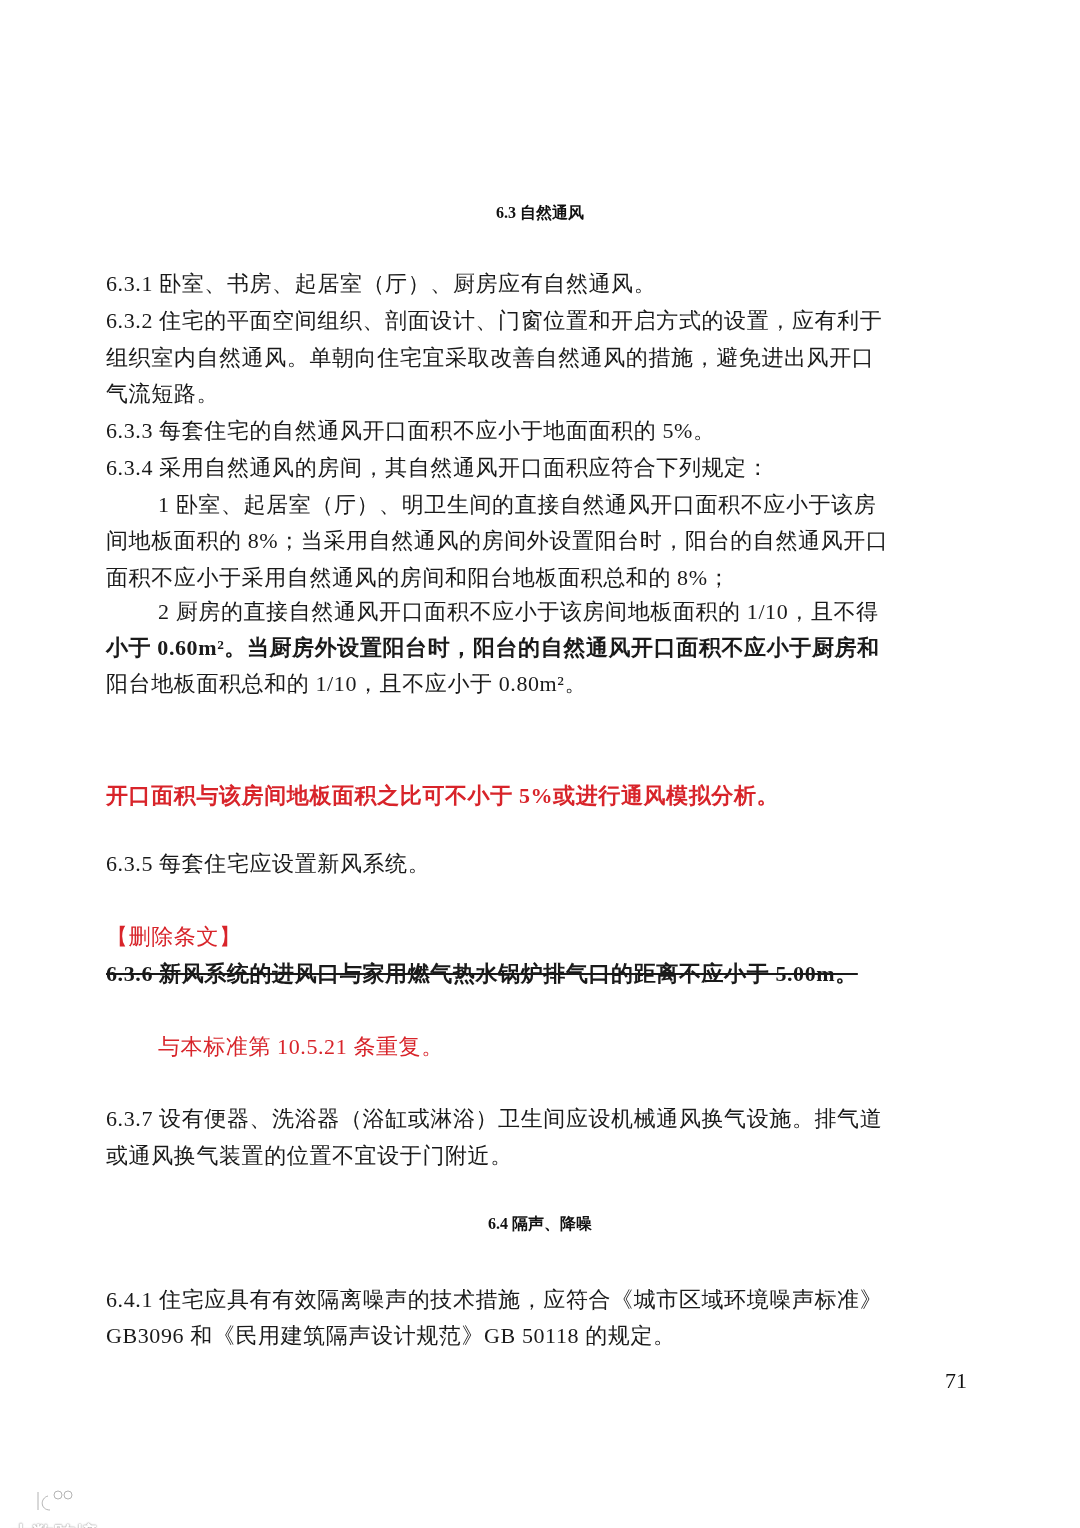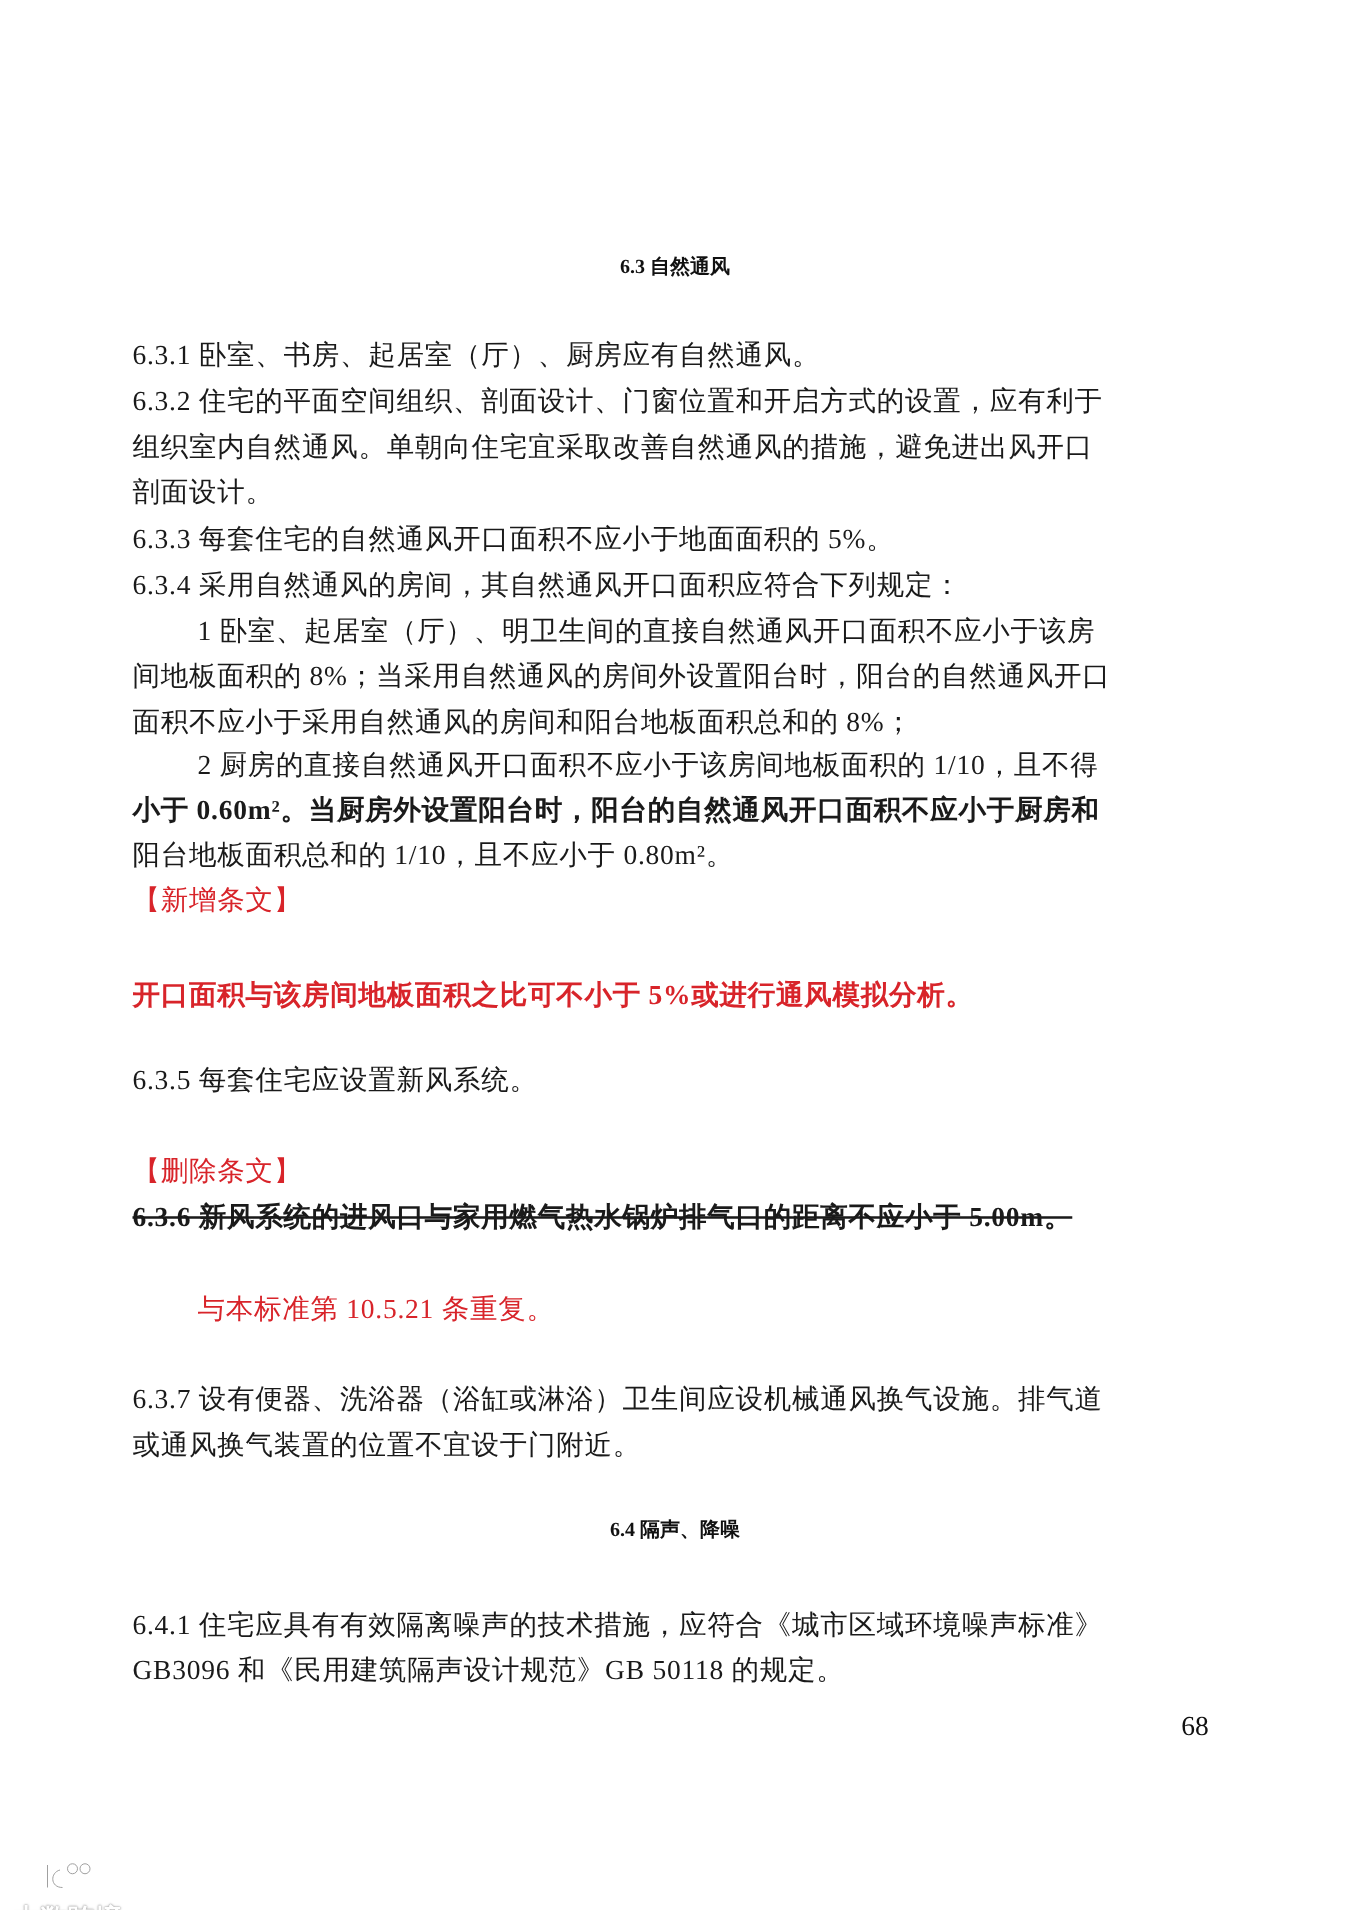--- a/index.html
+++ b/index.html
@@ -39,52 +39,51 @@
 <body>
 
 <div class="page">
 
   <div class="section-title" style="top:203px;">6.3  自然通风</div>
 
   <div class="line" style="top:240px;">6.3.1  卧室、书房、起居室（厅）、厨房应有自然通风。</div>
 
   <div class="line" style="top:277px;">6.3.2  住宅的平面空间组织、剖面设计、门窗位置和开启方式的设置，应有利于</div>
   <div class="line" style="top:314px;">组织室内自然通风。单朝向住宅宜采取改善自然通风的措施，避免进出风开口</div>
-  <div class="line" style="top:350px;">剖面设计。</div>
+  <div class="line" style="top:350px;">气流短路。</div>
 
   <div class="line" style="top:387px;">6.3.3  每套住宅的自然通风开口面积不应小于地面面积的 5%。</div>
 
   <div class="line" style="top:424px;">6.3.4  采用自然通风的房间，其自然通风开口面积应符合下列规定：</div>
 
   <div class="line indent" style="top:461px;">1 卧室、起居室（厅）、明卫生间的直接自然通风开口面积不应小于该房</div>
   <div class="line" style="top:497px;">间地板面积的 8%；当采用自然通风的房间外设置阳台时，阳台的自然通风开口</div>
   <div class="line" style="top:534px;">面积不应小于采用自然通风的房间和阳台地板面积总和的 8%；</div>
 
   <div class="line indent" style="top:568px;">2 厨房的直接自然通风开口面积不应小于该房间地板面积的 1/10，且不得</div>
   <div class="line" style="top:604px;font-weight:bold;">小于 0.60m²。当厨房外设置阳台时，阳台的自然通风开口面积不应小于厨房和</div>
   <div class="line" style="top:640px;">阳台地板面积总和的 1/10，且不应小于 0.80m²。</div>
 
-  <div class="line red" style="top:676px;">【新增条文】</div>
   <div class="line red bold" style="top:752px;">开口面积与该房间地板面积之比可不小于 5%或进行通风模拟分析。</div>
 
   <div class="line" style="top:820px;">6.3.5  每套住宅应设置新风系统。</div>
 
   <div class="line red" style="top:893px;">【删除条文】</div>
   <div class="line strike" style="top:930px;">6.3.6 新风系统的进风口与家用燃气热水锅炉排气口的距离不应小于 5.00m。</div>
   <div class="line indent red" style="top:1003px;">与本标准第 10.5.21 条重复。</div>
 
   <div class="line" style="top:1075px;">6.3.7 设有便器、洗浴器（浴缸或淋浴）卫生间应设机械通风换气设施。排气道</div>
   <div class="line" style="top:1112px;">或通风换气装置的位置不宜设于门附近。</div>
 
   <div class="section-title" style="top:1214px;">6.4  隔声、降噪</div>
 
   <div class="line" style="top:1256px;">6.4.1  住宅应具有有效隔离噪声的技术措施，应符合《城市区域环境噪声标准》</div>
   <div class="line" style="top:1292px;">GB3096 和《民用建筑隔声设计规范》GB 50118 的规定。</div>
 
-  <div class="page-number">68</div>
+  <div class="page-number">71</div>
 
   <div class="watermark">
     <svg class="wm-logo" viewBox="0 0 40 26">
       <g fill="none" stroke="#ffffff" stroke-width="3">
         <path d="M4 4 L4 22"></path>
         <path d="M14 8 C6 10 6 22 16 22"></path>
         <circle cx="24" cy="7" r="4"></circle>
         <circle cx="34" cy="7" r="4"></circle>
       </g>
       <g fill="none" stroke="#a0a0a0" stroke-width="0.8">

